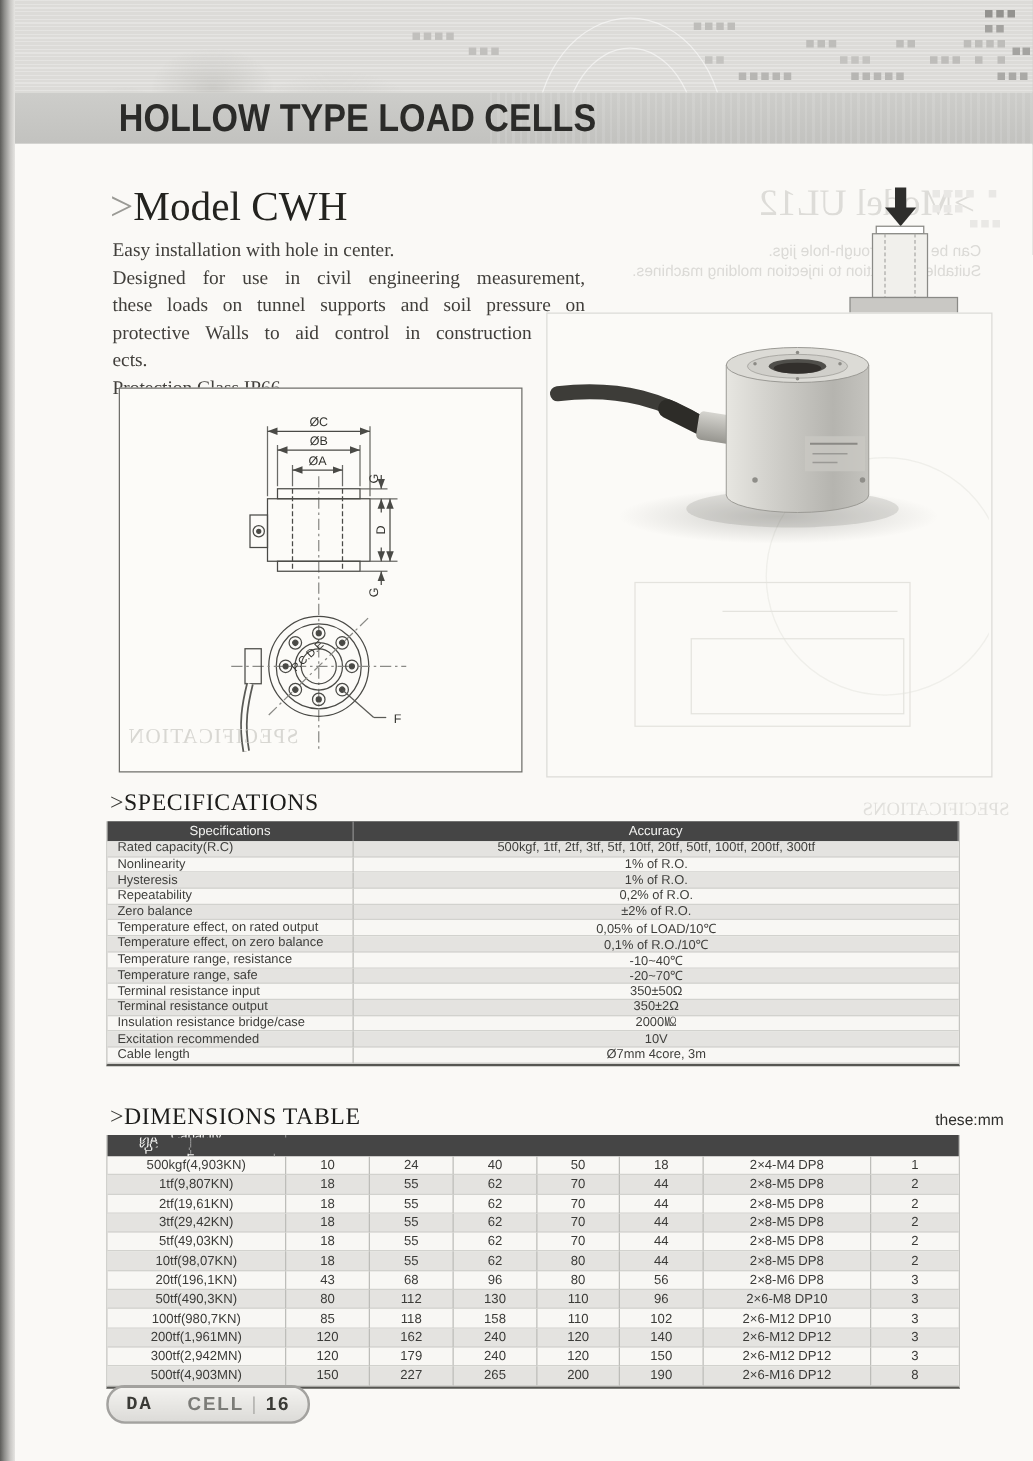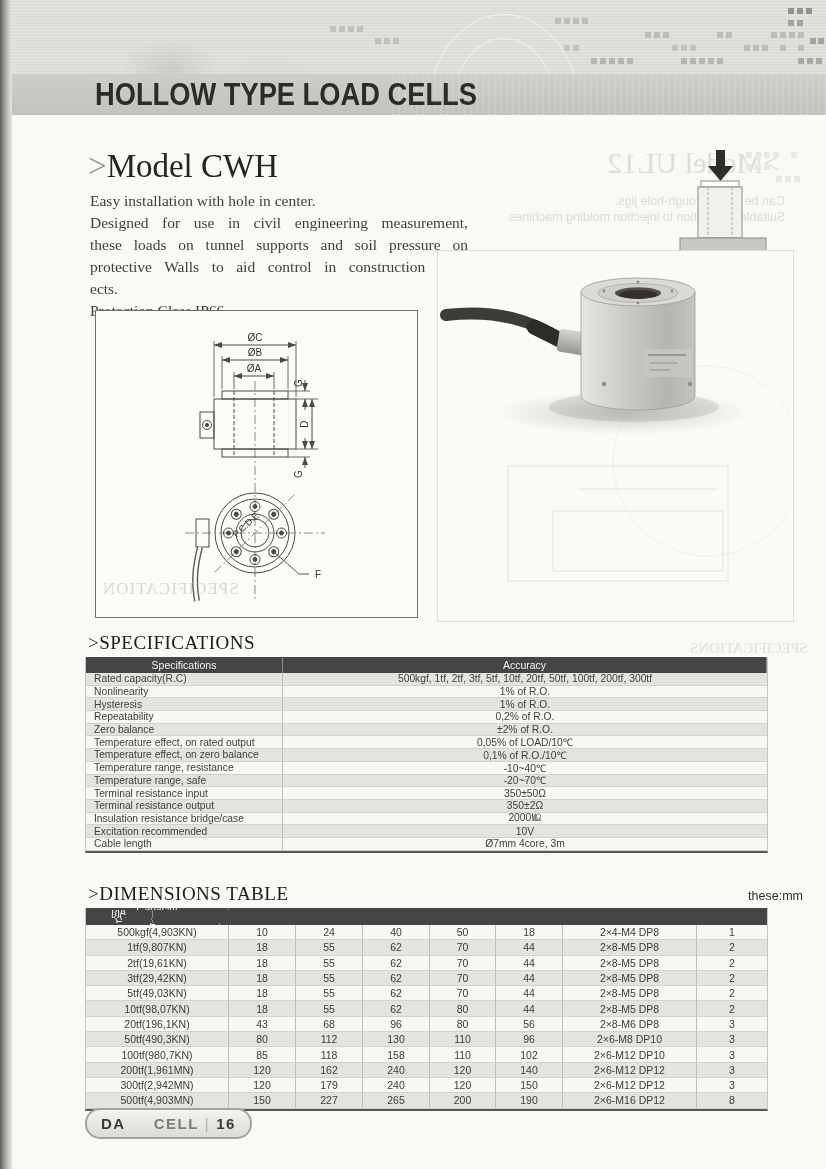--- a/index.html
+++ b/index.html
@@ -119,21 +119,21 @@
   .dim-table .c4{width:66px;}
   .dim-table .c6{width:134px;}
   .dim-table .c7{flex:1;}
   .dim-table .t-row:not(.t-head):nth-child(odd){background:#e4e3e0;}
 
   
   .footer-pill{position:absolute;left:85px;top:1108px;height:27px;display:inline-flex;
     align-items:center;padding:0 14px;border:2px solid #a3a29f;border-radius:15px;
     background:linear-gradient(#f4f3f0,#dcdbd8);font-size:15px;font-weight:700;
     letter-spacing:1.5px;z-index:2;}
-  .brand-da{color:#3a3a36;}
+  .brand-da{color:#3a3a36;font-family:Liberation Mono, monospace;}
   .brand-cell{color:#7c7c78;margin-left:28px;}
   .pill-divider{color:#b0afac;font-weight:400;margin:0 6px;}
   .page-no{color:#3a3a36;}
 
   svg text{font-family:"Liberation Sans",sans-serif;}
 </style>
 </head>
 <body>
 
 <div class="page">

